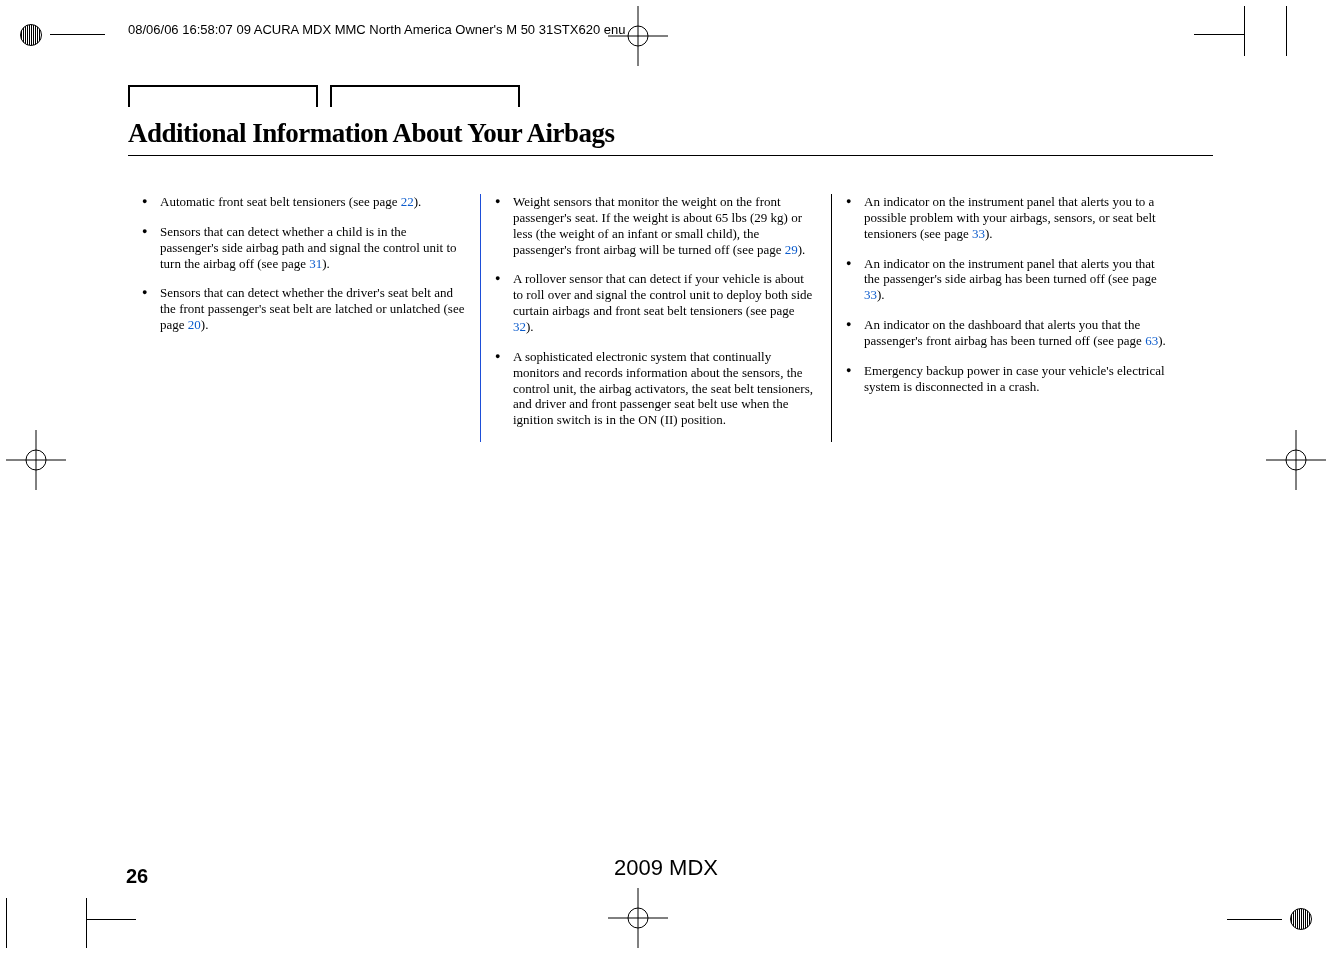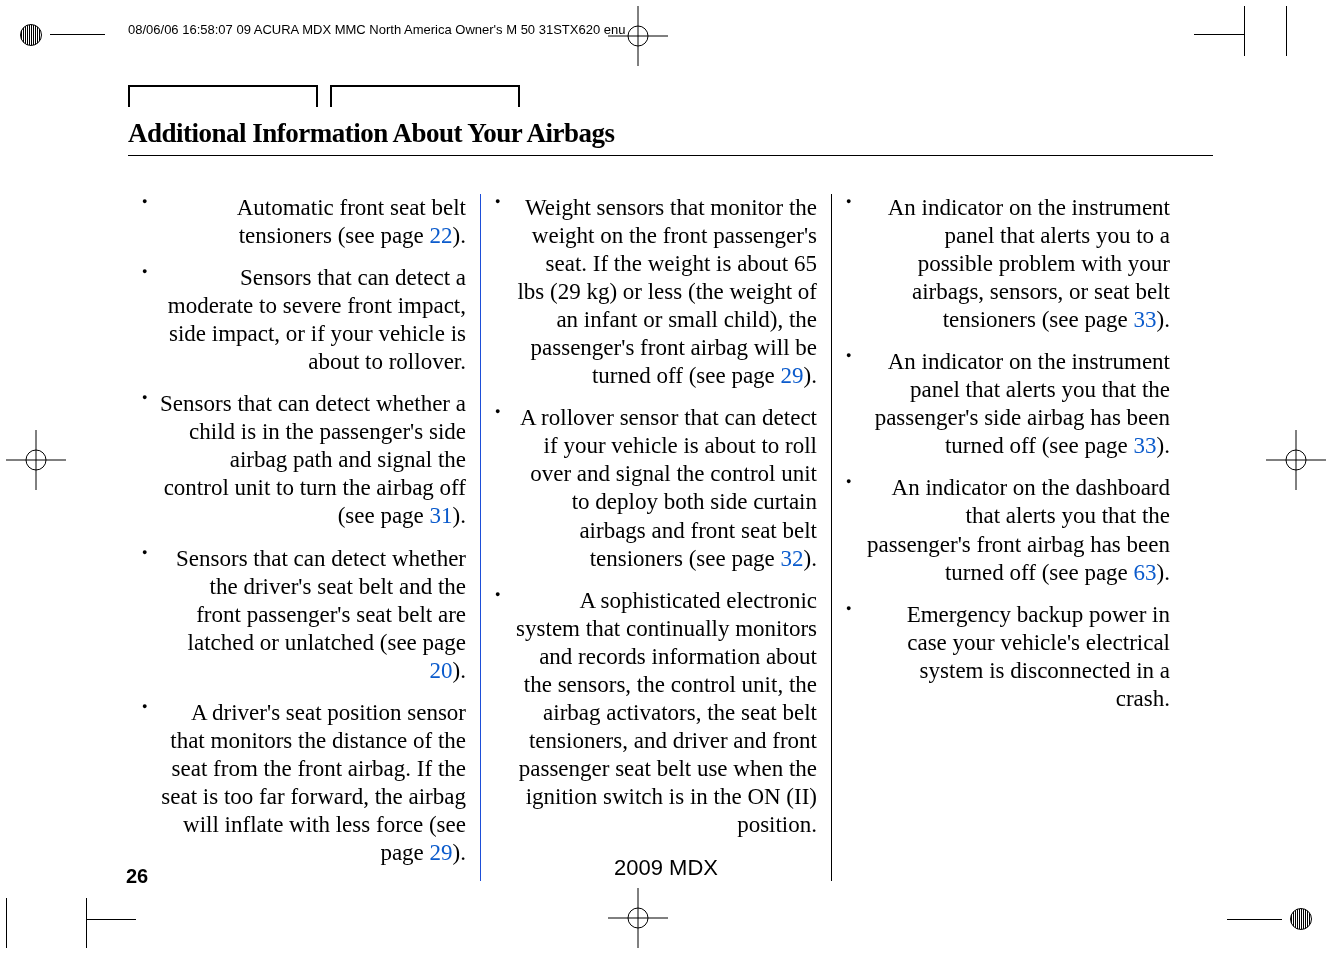--- a/index.html
+++ b/index.html
@@ -80,23 +80,22 @@
     width: 1085px;
     margin-bottom: 38px;
   }
   .columns {
     display: flex;
     gap: 0;
   }
   .col {
     width: 352px;
     padding: 0 14px;
-    font-size: 23px;
+    font-size: 13px;
     line-height: 1.22;
-    text-align: right;
   }
   .col.mid {
     border-left: 1px solid #1d4ed8;
     border-right: 1px solid #000;
   }
   ul { list-style: none; }
   li {
     position: relative;
     padding-left: 18px;
     margin-bottom: 14px;
@@ -192,24 +191,22 @@
     <div class="tab"></div>
     <div class="tab"></div>
   </div>
   <div class="page-title">Additional Information About Your Airbags</div>
   <div class="title-rule"></div>
 
   <div class="columns">
     <div class="col">
       <ul>
         <li><span>Automatic front seat belt tensioners (see page </span><span class="link">22</span><span>).</span></li>
-        <li><span>Sensors that can detect a moderate to severe front impact, side impact, or if your vehicle is about to rollover.</span></li>
         <li><span>Sensors that can detect whether a child is in the passenger's side airbag path and signal the control unit to turn the airbag off (see page </span><span class="link">31</span><span>).</span></li>
         <li><span>Sensors that can detect whether the driver's seat belt and the front passenger's seat belt are latched or unlatched (see page </span><span class="link">20</span><span>).</span></li>
-        <li><span>A driver's seat position sensor that monitors the distance of the seat from the front airbag. If the seat is too far forward, the airbag will inflate with less force (see page </span><span class="link">29</span><span>).</span></li>
       </ul>
     </div>
 
     <div class="col mid">
       <ul>
         <li><span>Weight sensors that monitor the weight on the front passenger's seat. If the weight is about 65 lbs (29 kg) or less (the weight of an infant or small child), the passenger's front airbag will be turned off (see page </span><span class="link">29</span><span>).</span></li>
         <li><span>A rollover sensor that can detect if your vehicle is about to roll over and signal the control unit to deploy both side curtain airbags and front seat belt tensioners (see page </span><span class="link">32</span><span>).</span></li>
         <li><span>A sophisticated electronic system that continually monitors and records information about the sensors, the control unit, the airbag activators, the seat belt tensioners, and driver and front passenger seat belt use when the ignition switch is in the ON (II) position.</span></li>
       </ul>
     </div>

